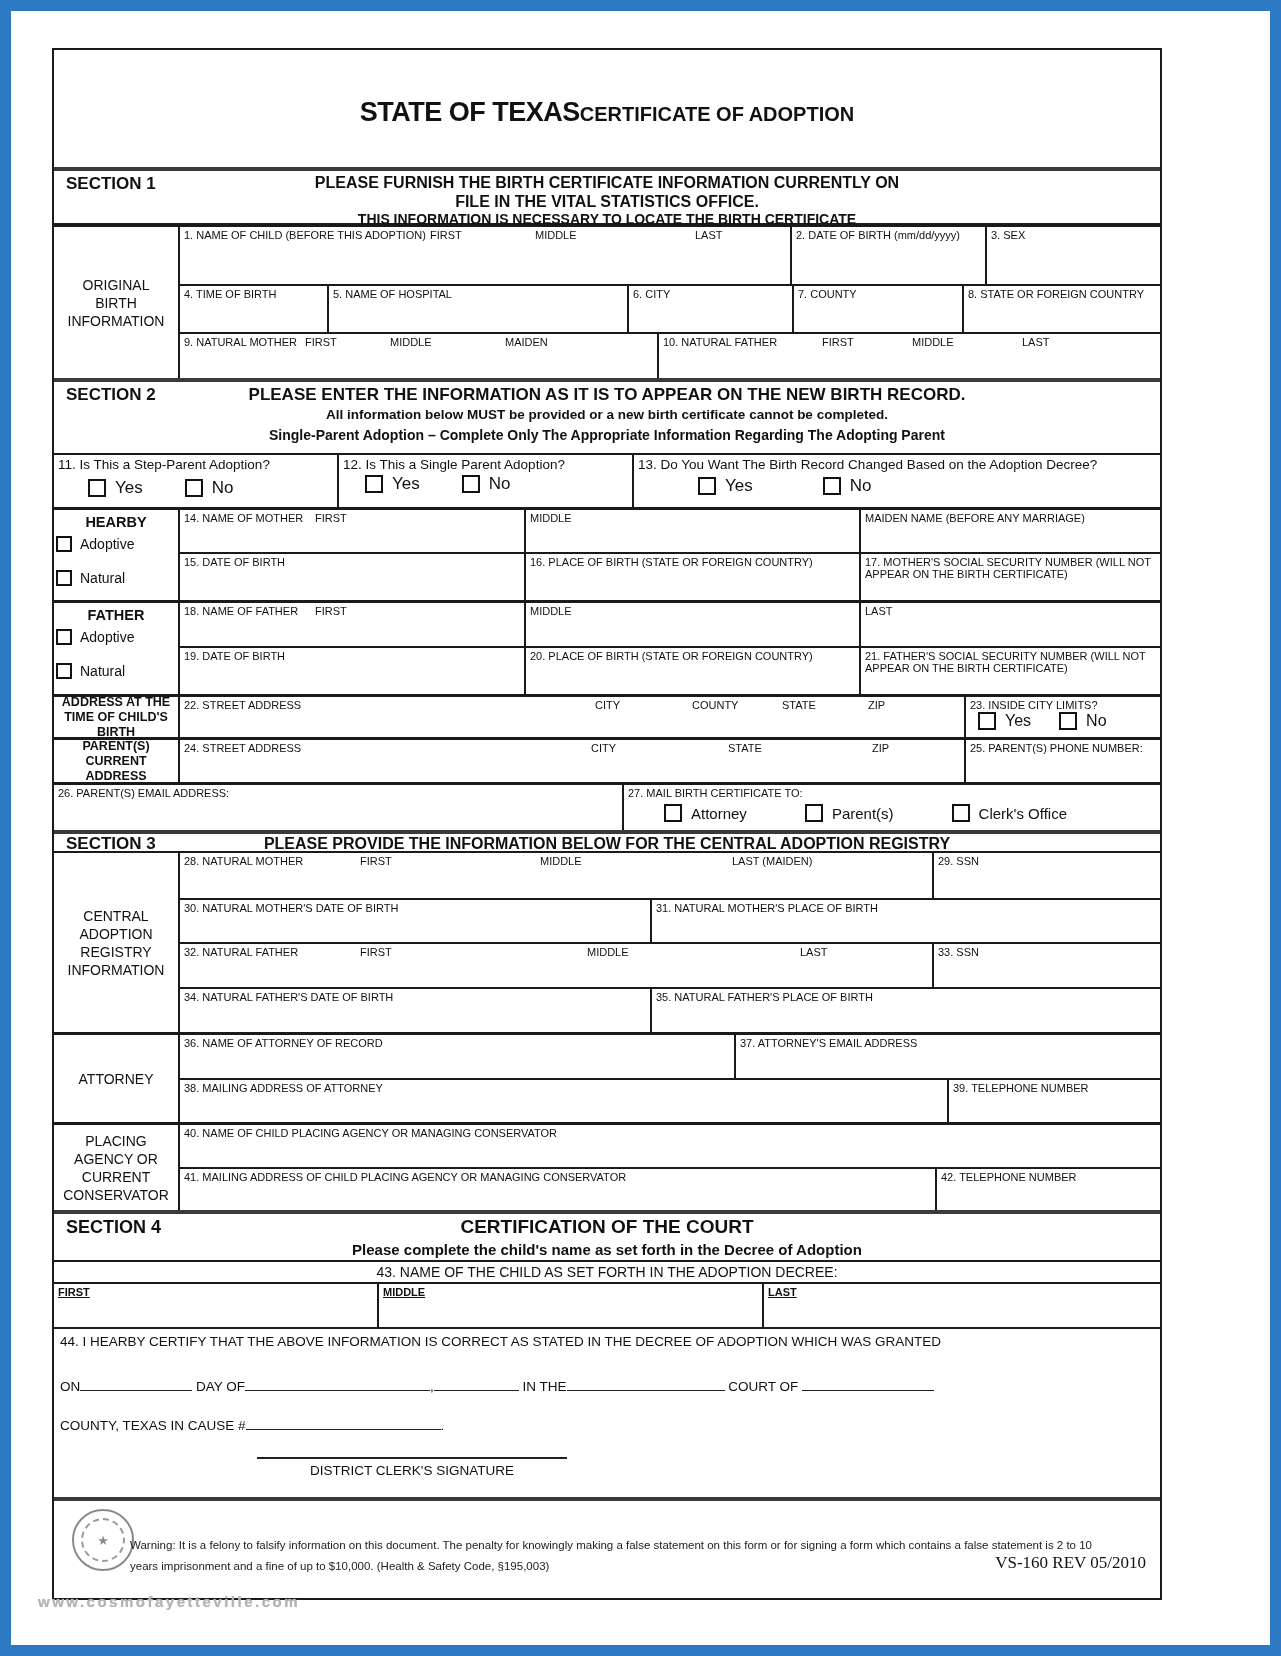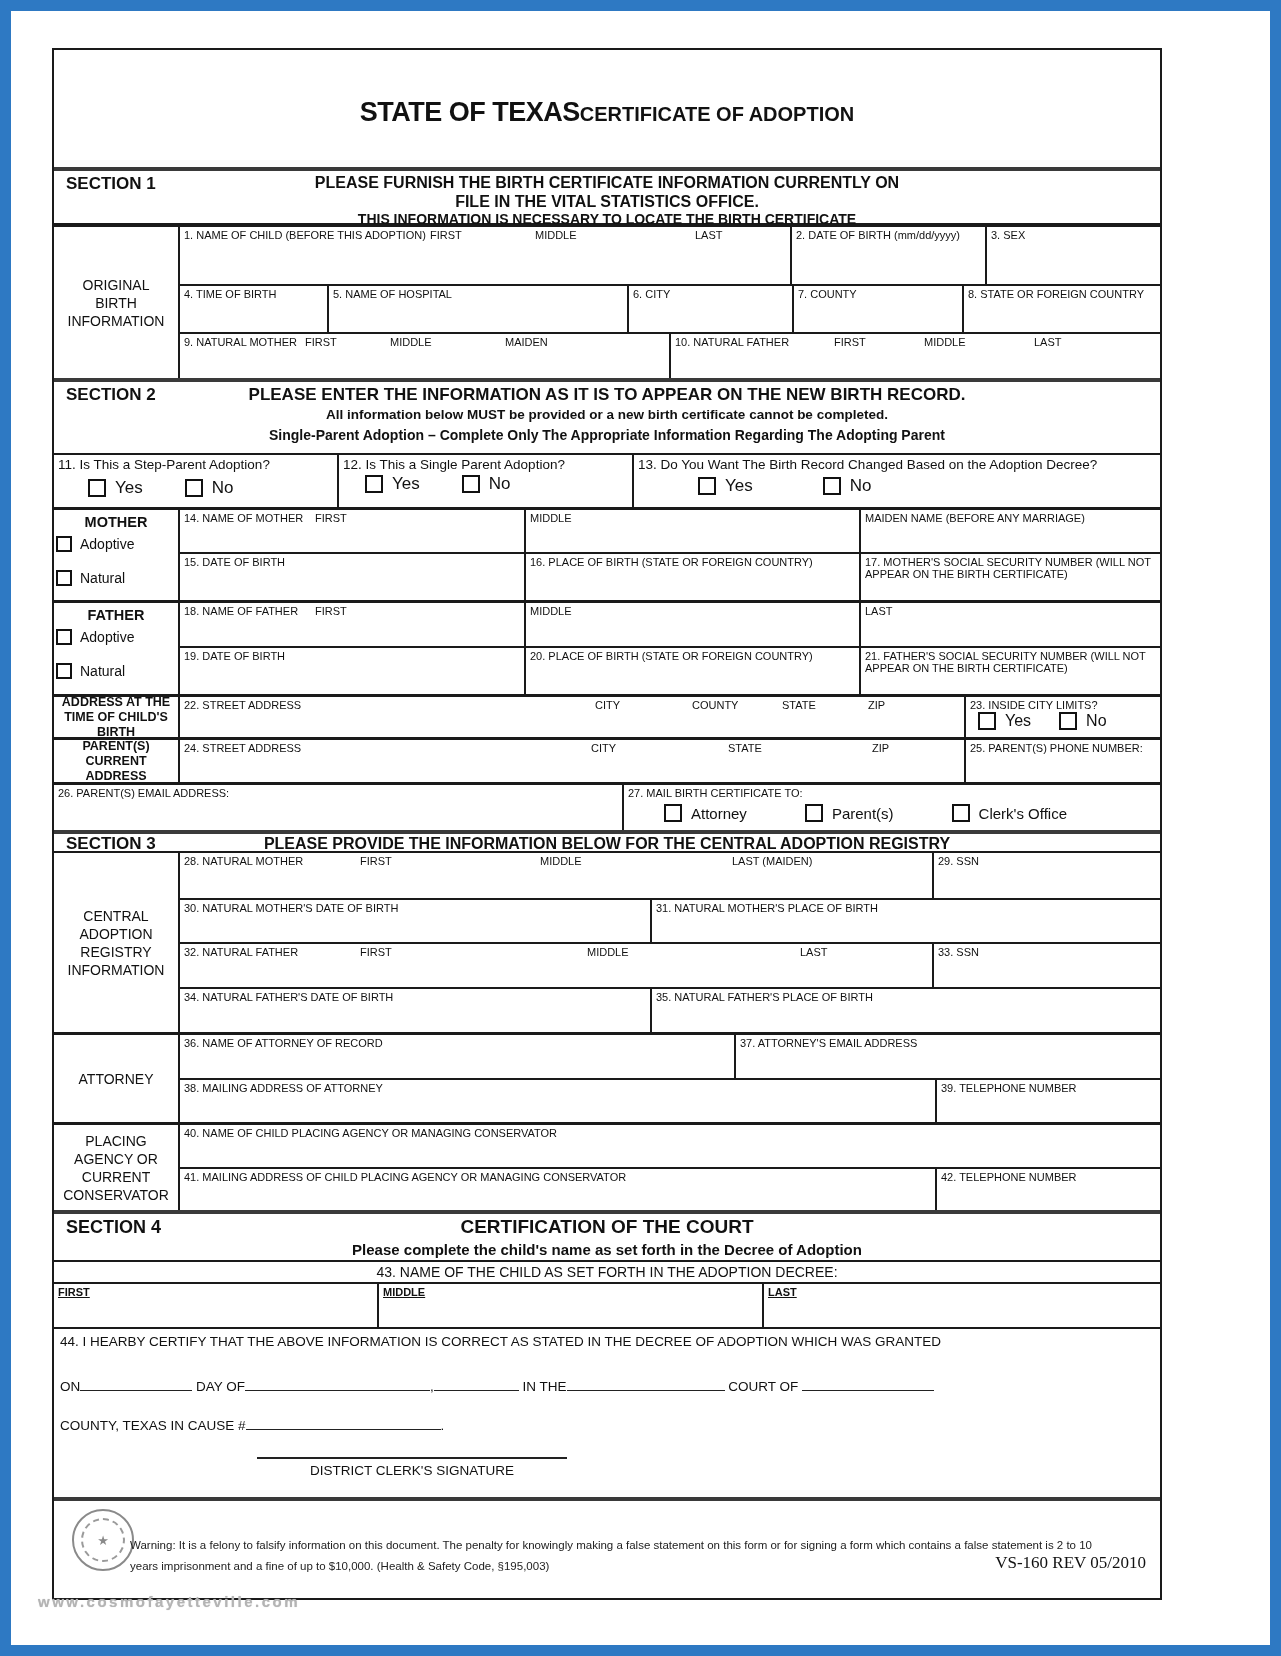--- a/index.html
+++ b/index.html
@@ -92,21 +92,21 @@
         <div class="fcell" style="width:195px;"><span>2. DATE OF BIRTH (mm/dd/yyyy)</span></div>
         <div class="fcell" style="flex:1;"><span>3. SEX</span></div>
       </div>
       <div class="frow" style="height:48px;">
         <div class="fcell" style="width:147px;"><span>4. TIME OF BIRTH</span></div>
         <div class="fcell" style="width:300px;"><span>5. NAME OF HOSPITAL</span></div>
         <div class="fcell" style="width:165px;"><span>6. CITY</span></div>
         <div class="fcell" style="width:170px;"><span>7. COUNTY</span></div>
         <div class="fcell" style="flex:1;"><span>8. STATE OR FOREIGN COUNTRY</span></div>
       </div>
-      <div class="frow" style="height:47px;gap:12px;">
+      <div class="frow" style="height:47px;">
         <div class="fcell" style="width:477px;">
           <span>9. NATURAL  MOTHER</span>
           <span class="ch" style="left:125px;">FIRST</span>
           <span class="ch" style="left:210px;">MIDDLE</span>
           <span class="ch" style="left:325px;">MAIDEN</span>
         </div>
         <div class="fcell" style="flex:1;">
           <span>10. NATURAL  FATHER</span>
           <span class="ch" style="left:163px;">FIRST</span>
           <span class="ch" style="left:253px;">MIDDLE</span>
@@ -148,21 +148,21 @@
         <span class="cb"></span>
           <span class="lbl">Yes</span>
         <span class="cb" style="margin-left:70px;"></span>
           <span class="lbl">No</span>
       </div>
     </div>
   </div>
 
   <div class="blk thick" style="height:93px;">
     <div class="glabel mf-l">
-      <div class="mf-title">MOTHER</div>
+      <div class="mf-title">HEARBY</div>
       <div class="parent-cbrow" style="margin-left:-2px;">
         <span class="cb sm"></span>
           <span class="lbl">Adoptive</span>
       </div>
       <div class="parent-cbrow" style="margin-top:16px;margin-left:-2px;">
         <span class="cb sm"></span>
           <span class="lbl">Natural</span>
       </div>
     </div>
     <div class="grows">
@@ -317,21 +317,21 @@
 
   <div class="blk thick" style="height:90px;">
     <div class="glabel">
       <span>ATTORNEY</span>
     </div>
     <div class="grows">
       <div class="frow" style="height:45px;">
         <div class="fcell" style="width:514px;"><span>36.  NAME OF ATTORNEY OF RECORD</span></div>
         <div class="fcell" style="flex:1;margin-left:40px;"><span>37.  ATTORNEY'S EMAIL ADDRESS</span></div>
       </div>
-      <div class="frow" style="height:45px;">
+      <div class="frow" style="height:45px;gap:12px;">
         <div class="fcell" style="width:755px;"><span>38. MAILING ADDRESS OF ATTORNEY</span></div>
         <div class="fcell" style="flex:1;"><span>39. TELEPHONE NUMBER</span></div>
       </div>
     </div>
   </div>
 
   <div class="blk thick" style="height:88px;">
     <div class="glabel">
       <span>PLACING</span>
       <span>AGENCY OR</span>

